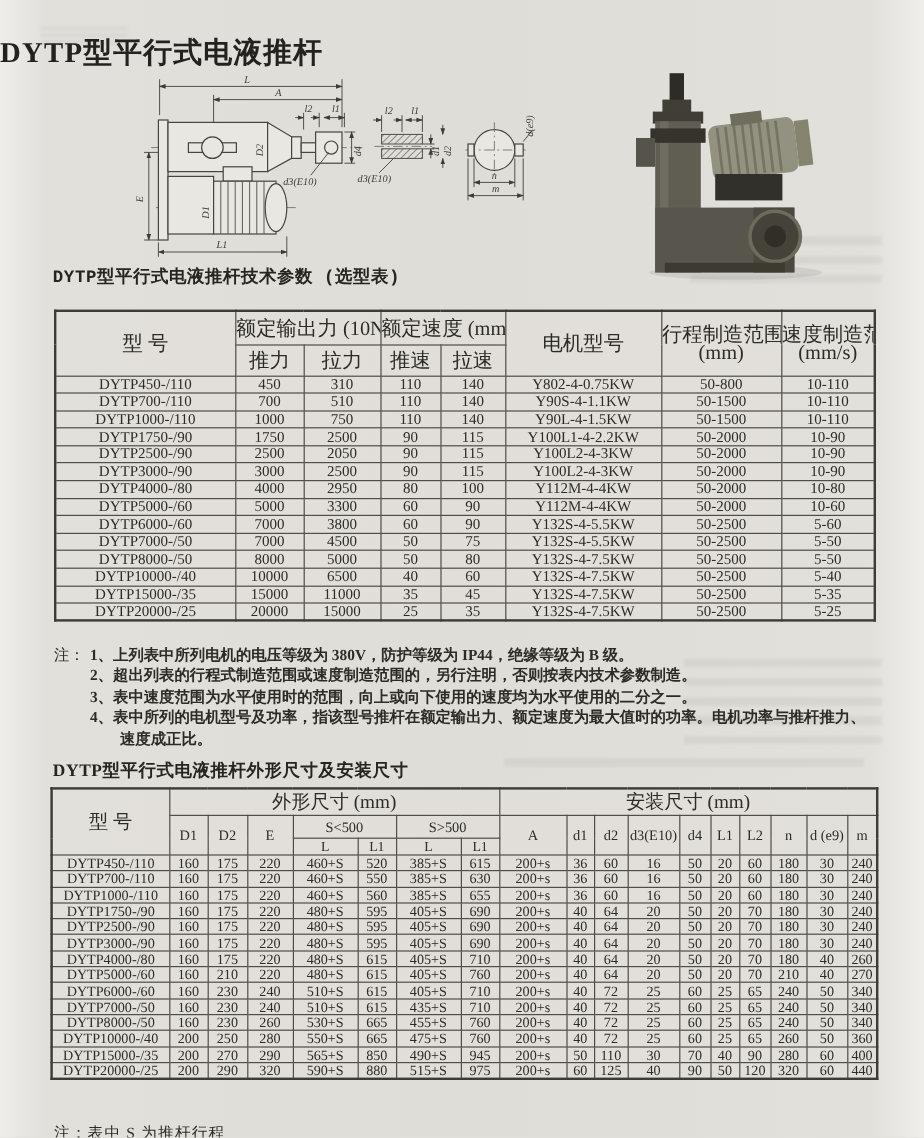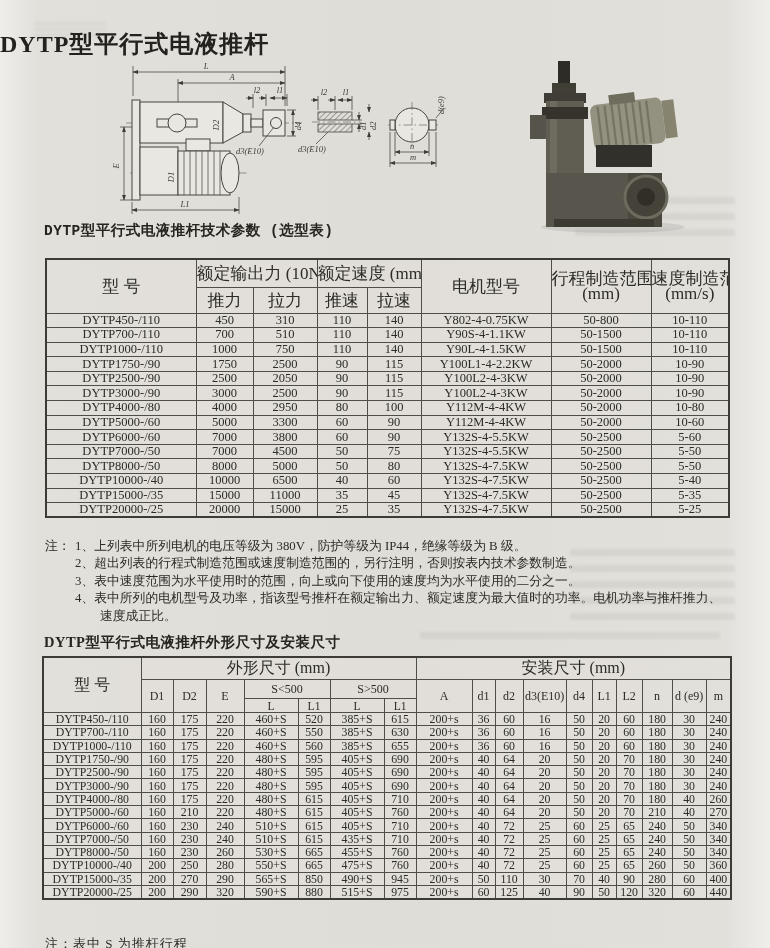--- a/index.html
+++ b/index.html
@@ -45,21 +45,21 @@
   .t2 thead th { font-size:16px; }
   .t2 thead tr:nth-child(1) th { height:19px; }
   .t2 thead tr:nth-child(2) th { height:19px; font-size:12px; }
   .t2 thead tr:nth-child(3) th { height:14px; font-size:11.5px; }
   .t2 tbody td { height:13.3px; font-size:11.8px; line-height:12px; }
 
   .notes { position:absolute; left:45px; top:538px; width:684px; font-size:12.8px;
     line-height:17.4px; color:#2c2b26; }
   .notes .note-label { position:absolute; left:0; top:0; }
   .notes .note-items { margin-left:30px; }
-  .notes .note-item { padding-left:25px; text-indent:-25px; }
+  .notes .note-item { padding-left:25px; text-indent:-25px;font-weight:bold; }
   .note2 { position:absolute; left:45px; top:935px; font-size:13px; color:#2c2b26; letter-spacing:1px; }
 
   svg text { font-family:"Liberation Serif","DejaVu Serif",serif; }
   .dimtxt { font-size:8.5px; font-style:italic; fill:#3d3c36; }
   .dln { stroke:#4a4943; stroke-width:.8; fill:none; }
   .solid { stroke:#45443e; stroke-width:1; fill:#e9e7e2; }
   .cl { stroke:#6b6a62; stroke-width:.7; stroke-dasharray:8 3 1.5 3; fill:none; }
 </style>
 </head>
 <body>

